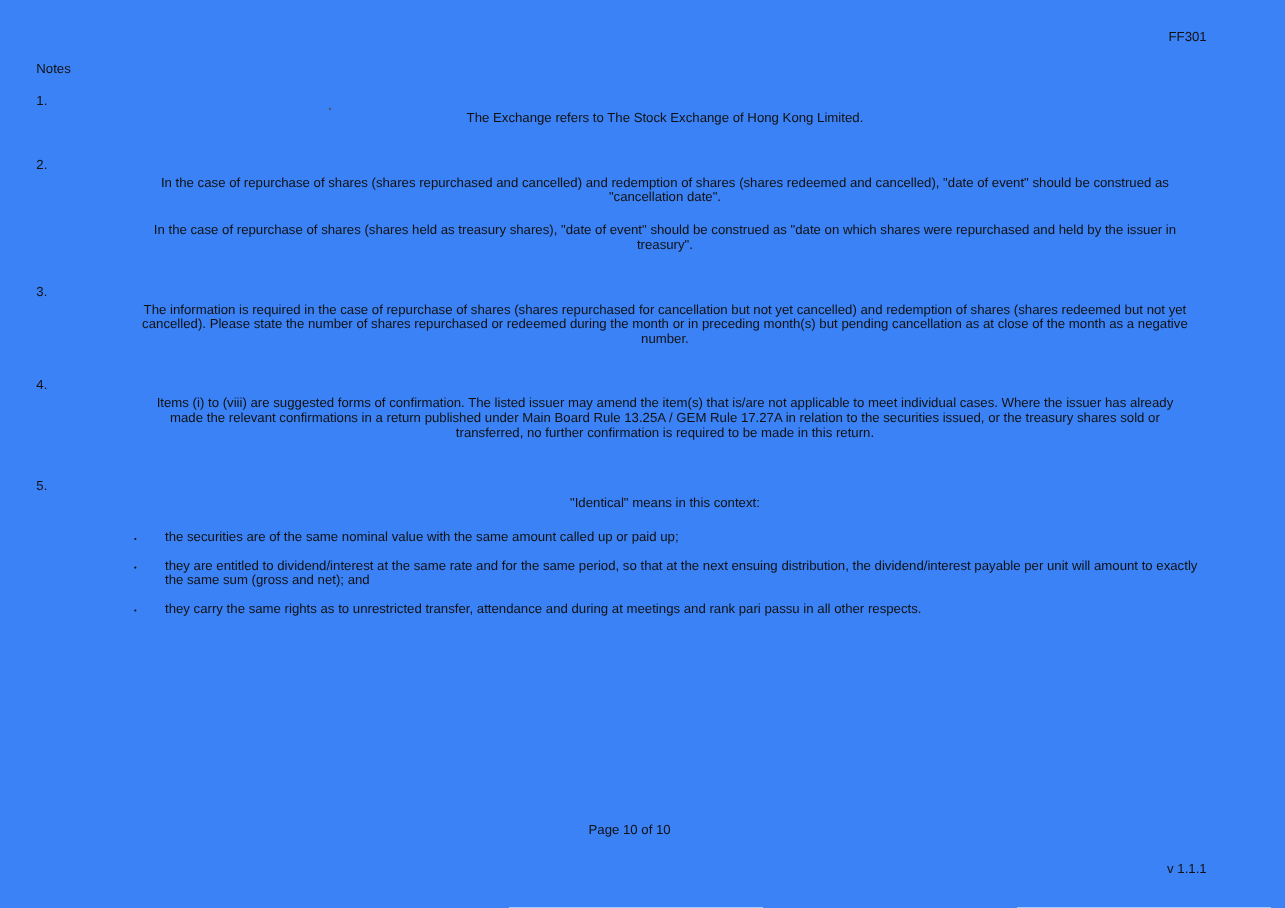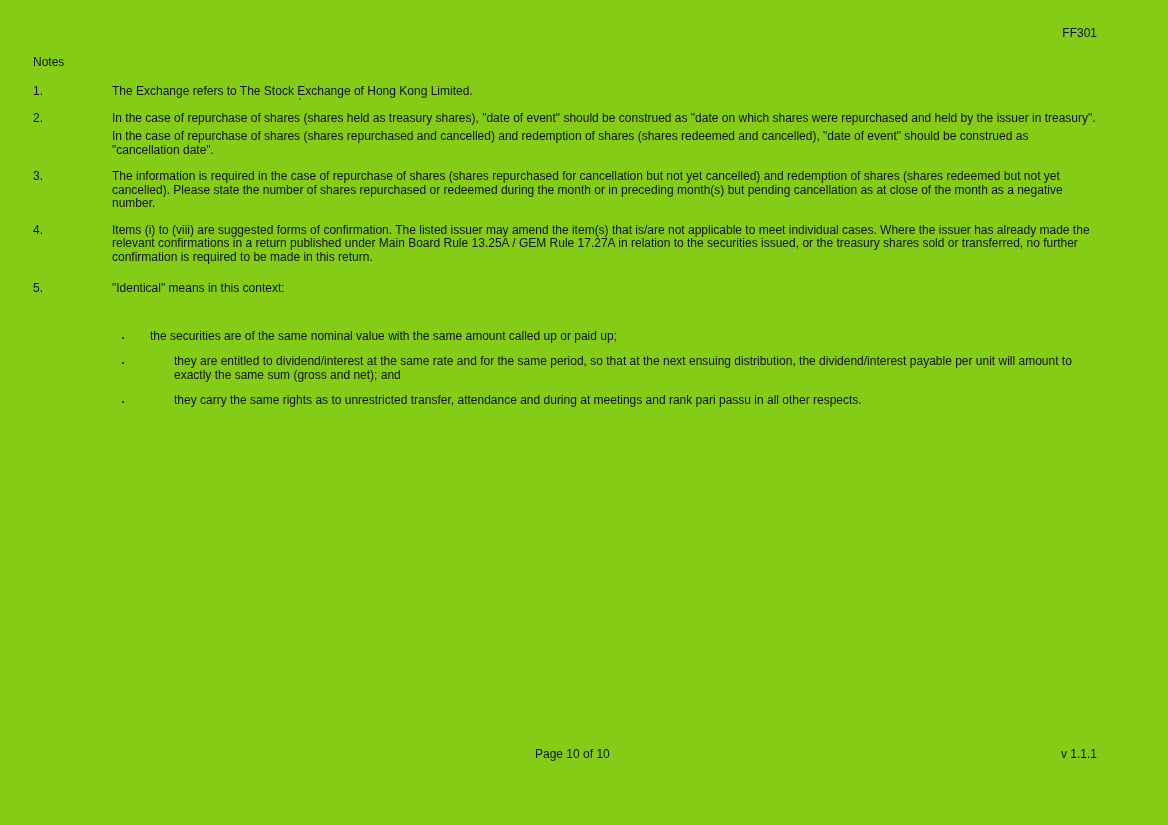--- a/index.html
+++ b/index.html
@@ -10,21 +10,21 @@
   body {
     width: 1168px;
     height: 825px;
     font-family: "Liberation Sans", "DejaVu Sans", sans-serif;
     color: #111111;
   }
   .page {
     position: relative;
     width: 1168px;
     height: 825px;
-    background: #84cc16;
+    background: #3b82f6;
     overflow: hidden;
     font-size: 12px;
     line-height: 13.5px;
   }
   .form-code {
     position: absolute;
     top: 27px;
     right: 71px;
   }
   .section-title {
@@ -42,28 +42,28 @@
     display: flex;
     align-items: flex-start;
   }
   .note + .note { margin-top: 13px; }
   .note.note-last { margin-top: 18px; }
   .note-num {
     flex: 0 0 79px;
     width: 79px;
   }
   .note-body { flex: 1 1 auto; min-width: 0; }
-  .note-body p { margin: 0; }
+  .note-body p { margin: 16px; text-align: center; }
   .note-body p + p { margin-top: 5px; }
-  .bullets { margin-top: 34px; }
+  .bullets { margin-top: 18px; }
   .bullet {
     display: flex;
     align-items: flex-start;
   }
-  .bullet + .bullet { margin-top: 12px; gap: 24px; }
+  .bullet + .bullet { margin-top: 12px; }
   .bdot-col {
     flex: 0 0 38px;
     width: 38px;
     box-sizing: border-box;
     padding-left: 10px;
   }
   .bdot {
     display: block;
     width: 2px;
     height: 2px;
@@ -72,21 +72,21 @@
     border-radius: 50%;
   }
   .bullet-text { flex: 1 1 auto; min-width: 0; }
   .footer-page {
     position: absolute;
     top: 748px;
     left: 535px;
   }
   .footer-version {
     position: absolute;
-    top: 748px;
+    top: 784px;
     right: 71px;
   }
   .stray-mark {
     position: absolute;
     left: 299px;
     top: 98px;
     width: 2px;
     height: 2px;
     background: #555555;
     border-radius: 50%;
@@ -108,22 +108,22 @@
     <div class="note">
       <div class="note-num">1.</div>
       <div class="note-body">
         <p>The Exchange refers to The Stock Exchange of Hong Kong Limited.</p>
       </div>
     </div>
 
     <div class="note">
       <div class="note-num">2.</div>
       <div class="note-body">
+        <p>In the case of repurchase of shares (shares repurchased and cancelled) and redemption of shares (shares redeemed and cancelled), "date of event" should be construed as "cancellation date".</p>
         <p>In the case of repurchase of shares (shares held as treasury shares), "date of event" should be construed as "date on which shares were repurchased and held by the issuer in treasury".</p>
-        <p>In the case of repurchase of shares (shares repurchased and cancelled) and redemption of shares (shares redeemed and cancelled), "date of event" should be construed as "cancellation date".</p>
       </div>
     </div>
 
     <div class="note">
       <div class="note-num">3.</div>
       <div class="note-body">
         <p>The information is required in the case of repurchase of shares (shares repurchased for cancellation but not yet cancelled) and redemption of shares (shares redeemed but not yet cancelled). Please state the number of shares repurchased or redeemed during the month or in preceding month(s) but pending cancellation as at close of the month as a negative number.</p>
       </div>
     </div>
 

